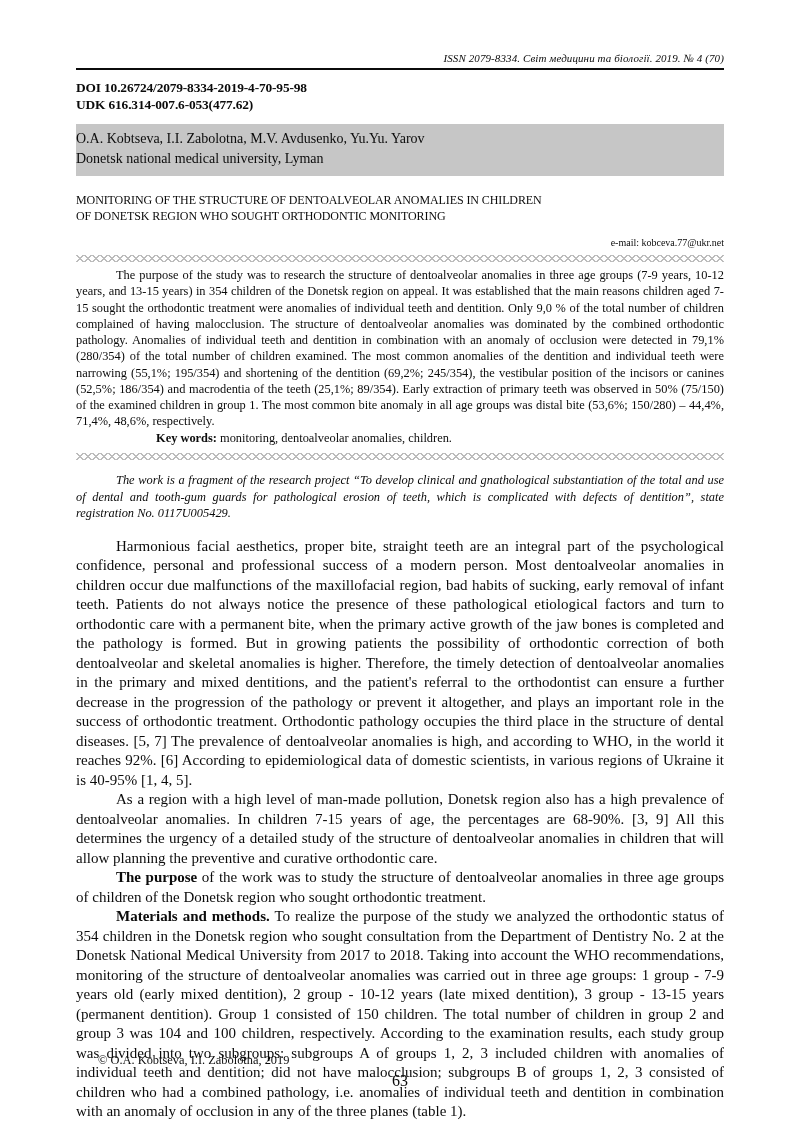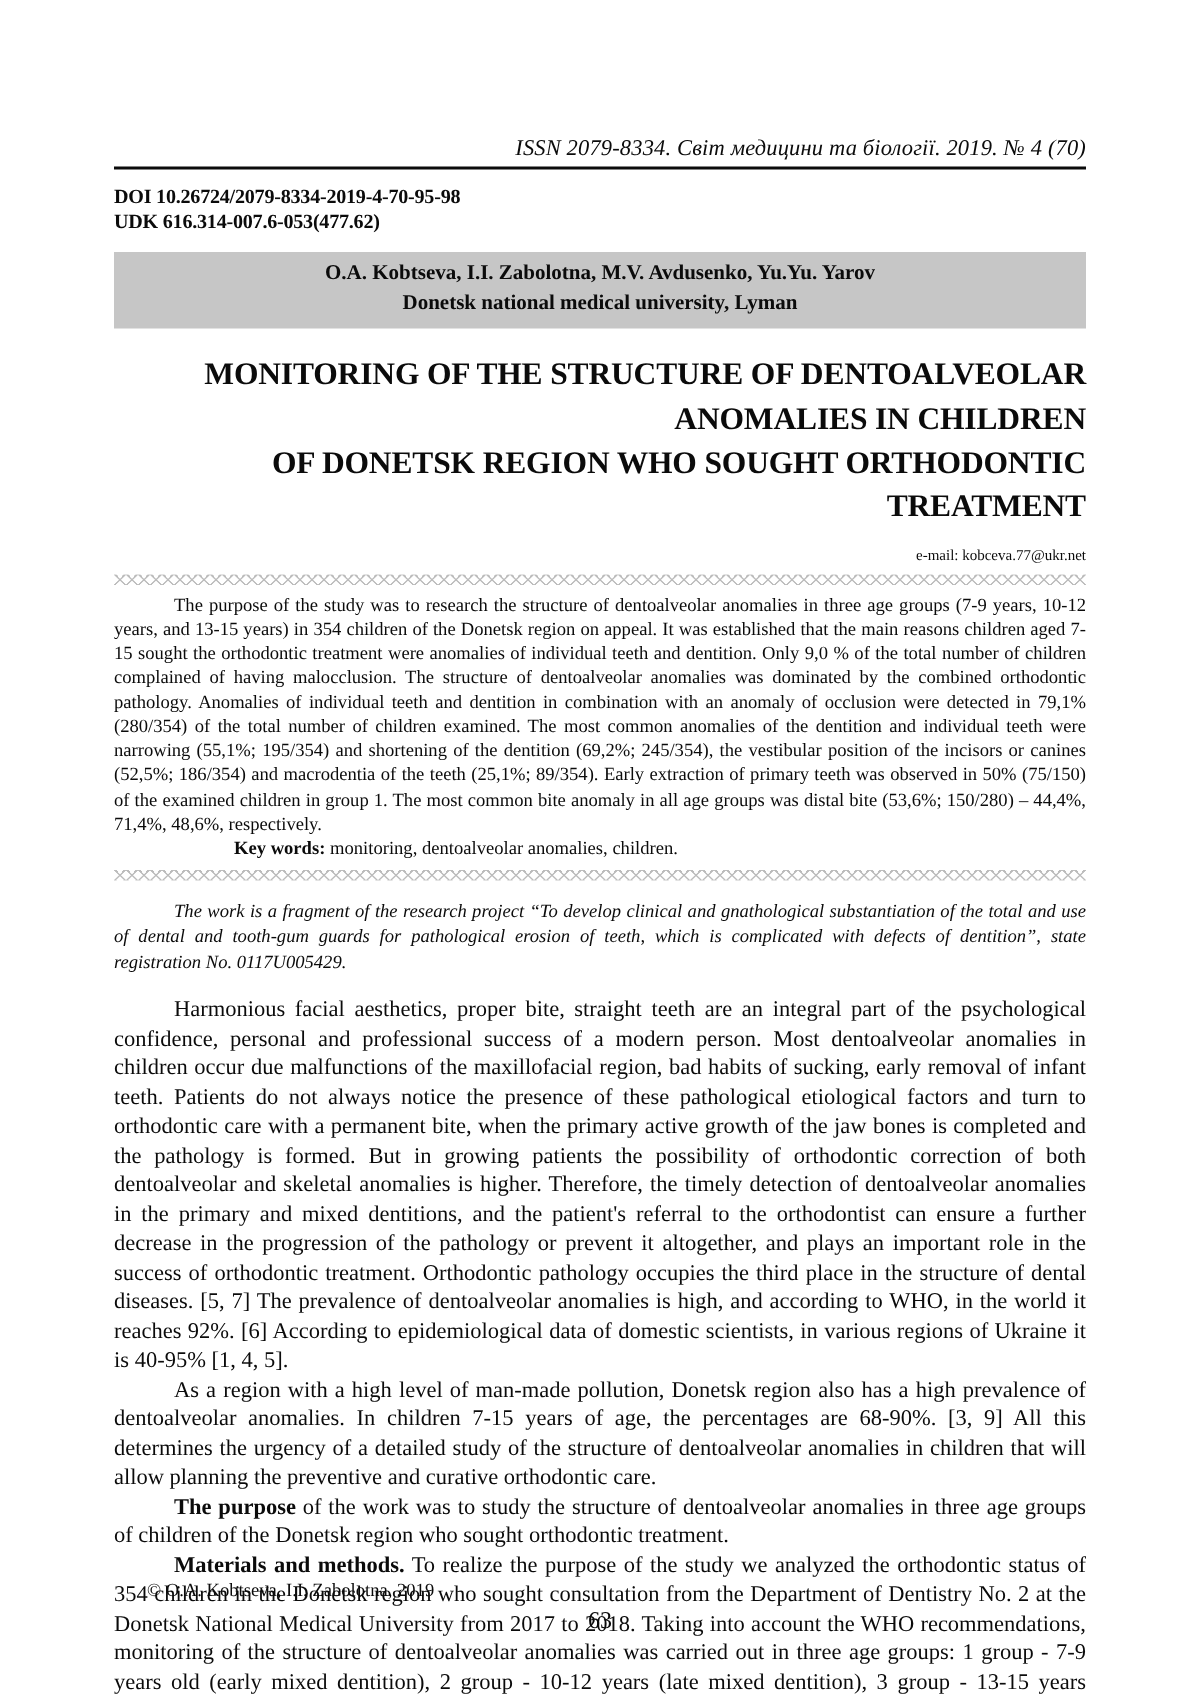--- a/index.html
+++ b/index.html
@@ -20,56 +20,55 @@
     box-sizing: border-box;
     padding: 0 76px;
     overflow: hidden;
   }
 
   
   .running-head {
     padding-top: 52px;
     text-align: right;
     font-style: italic;
-    font-size: 15px;
+    font-size: 11px;
     line-height: 1.15;
     letter-spacing: .1px;
-    margin-top: 39px;
   }
   .rule-thick {
     margin-top: 3px;
     border-bottom: 2.2px solid #0b0b0b;
   }
 
   
   .ident {
     margin-top: 9px;
     font-weight: bold;
     font-size: 13.4px;
     line-height: 1.28;
     letter-spacing: -0.15px;
   }
 
   
   .author-band {
     margin-top: 11px;
     background: #c6c6c6;
-    text-align: center;
-    font-weight: bold;
+    text-align: left;
+    font-weight: normal;
     font-size: 14px;
     line-height: 1.45;
     padding: 5px 0 6px 0;
   }
 
   
   .article-title {
     margin-top: 16px;
-    text-align: right;
-    font-weight: bold;
-    font-size: 21px;
+    text-align: left;
+    font-weight: normal;
+    font-size: 12px;
     line-height: 1.4;
     letter-spacing: -0.1px;
   }
   .email-line {
     margin-top: 12px;
     text-align: right;
     font-size: 10px;
   }
 
   
@@ -151,21 +150,21 @@
     <div>UDK 616.314-007.6-053(477.62)</div>
   </div>
 
   <div class="author-band">
     <div>O.A. Kobtseva, I.I. Zabolotna, M.V. Avdusenko, Yu.Yu. Yarov</div>
     <div>Donetsk national medical university, Lyman</div>
   </div>
 
   <div class="article-title">
     <div>MONITORING OF THE STRUCTURE OF DENTOALVEOLAR ANOMALIES IN CHILDREN</div>
-    <div>OF DONETSK REGION WHO SOUGHT ORTHODONTIC TREATMENT</div>
+    <div>OF DONETSK REGION WHO SOUGHT ORTHODONTIC MONITORING</div>
   </div>
 
   <div class="email-line">e-mail: kobceva.77@ukr.net</div>
 
   <div class="wave"></div>
 
   <div class="abstract">
     <p class="indent">The purpose of the study was to research the structure of dentoalveolar anomalies in three age groups (7-9 years, 10-12 years, and 13-15 years) in 354 children of the Donetsk region on appeal. It was established that the main reasons children aged 7-15 sought the orthodontic treatment were anomalies of individual teeth and dentition. Only 9,0 % of the total number of children complained of  having malocclusion. The structure of dentoalveolar anomalies was dominated by the combined orthodontic pathology. Anomalies of individual teeth and dentition in combination with an anomaly of occlusion were detected in 79,1% (280/354) of the total number of children examined. The most common anomalies of the dentition and individual teeth were narrowing (55,1%; 195/354) and shortening of the dentition (69,2%; 245/354), the vestibular position of the incisors or canines (52,5%; 186/354) and macrodentia of the teeth (25,1%; 89/354). Early extraction of primary teeth was observed in 50% (75/150) of the examined children in group 1. The most common bite anomaly in all age groups was distal bite (53,6%; 150/280) – 44,4%, 71,4%, 48,6%, respectively.</p>
     <p class="keywords"><b>Key words:</b> <span>monitoring, dentoalveolar anomalies, children.</span></p>
   </div>

